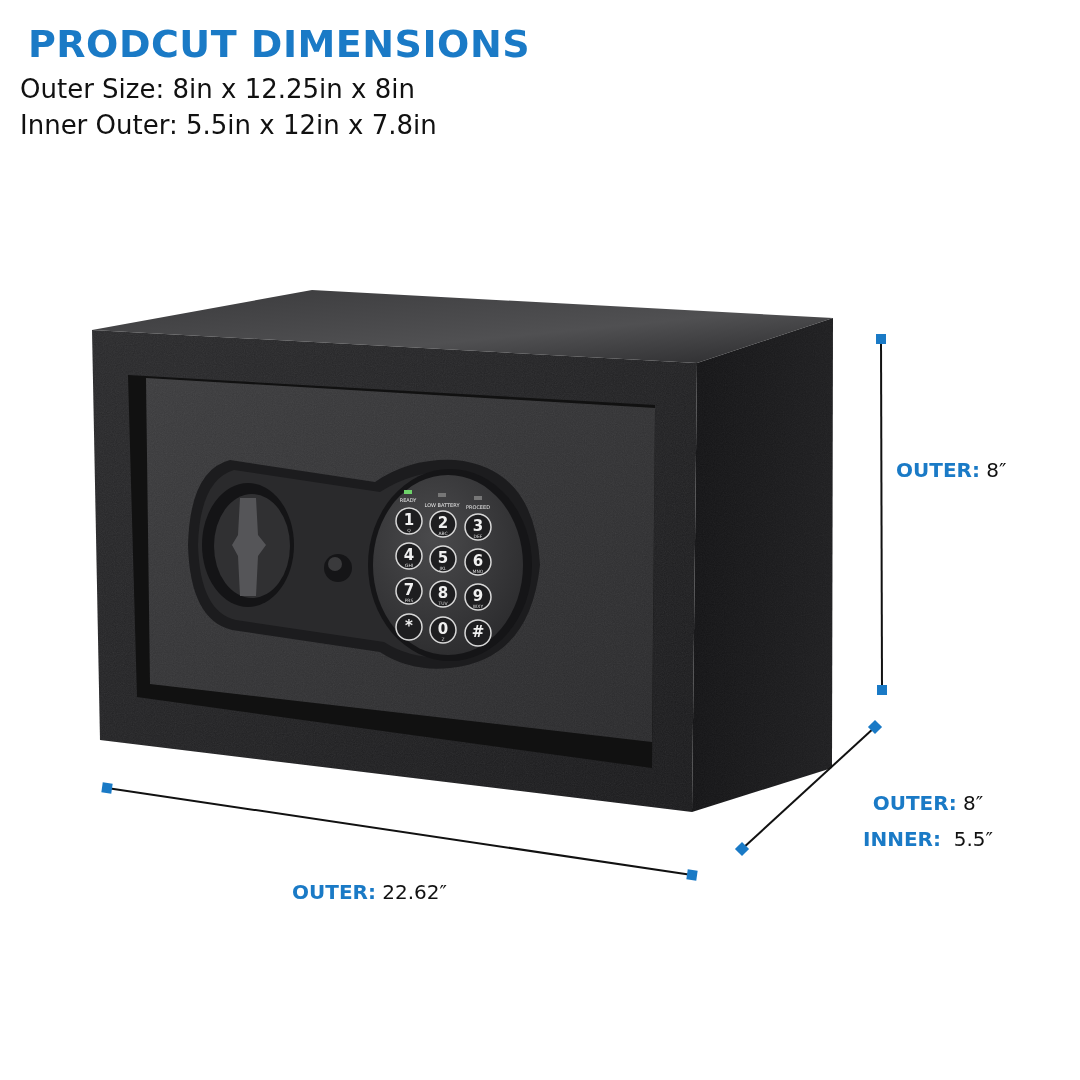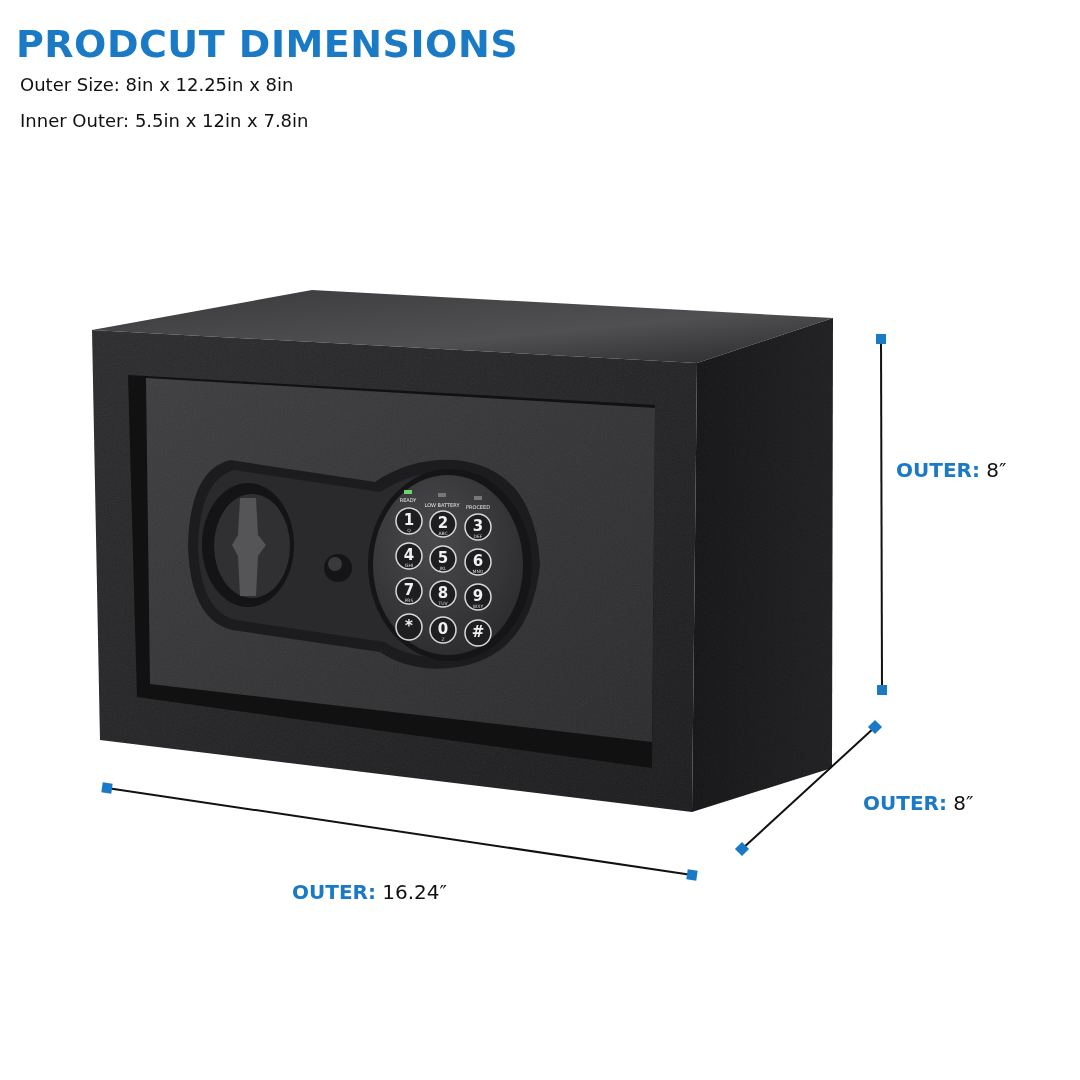--- a/index.html
+++ b/index.html
@@ -1,18 +1,18 @@
 <!DOCTYPE html>
 <html><head>
   <meta charset="utf-8">
   <style>
     html, body { margin: 0; padding: 0; background: #ffffff; }
     body { width: 1080px; height: 1080px; position: relative; overflow: hidden; font-family: "Liberation Sans", "DejaVu Sans", sans-serif; }
-    .title { position: absolute; left: 16px; top: 22px; font-size: 38px; font-weight: bold; color: #1a7ac6; letter-spacing: 0.5px; font-family: "DejaVu Sans", sans-serif; }
-    .spec { position: absolute; left: 20px; font-size: 18px; color: #111; font-family: "DejaVu Sans", sans-serif; text-align: right; }
+    .title { position: absolute; left: 28px; top: 22px; font-size: 38px; font-weight: bold; color: #1a7ac6; letter-spacing: 0.5px; font-family: "DejaVu Sans", sans-serif; }
+    .spec { position: absolute; left: 20px; font-size: 26px; color: #111; font-family: "DejaVu Sans", sans-serif; text-align: right; }
     .spec.outer { top: 74px; }
     .spec.inner { top: 110px; }
     svg.scene { position: absolute; left: 0; top: 0; }
     .dim { position: absolute; font-size: 20px; font-family: "DejaVu Sans", sans-serif; line-height: 36px; text-align: center; }
     .dim .row { white-space: nowrap; }
     .dim .lbl { color: #1a7ac6; font-weight: bold; }
     .dim .val { color: #111; }
     .dim-height { left: 896px; top: 452px; }
     .dim-depth { left: 863px; top: 785px; }
     .dim-width { left: 292px; top: 874px; }
@@ -170,17 +170,18 @@
     <rect x="687" y="870" width="10" height="10" transform="rotate(8 692 875)"></rect>
   </g>
 </svg>
 
 <div class="dim dim-height">
   <div class="row"><span class="lbl">OUTER:</span> <span class="val">8″</span></div>
 </div>
 
 <div class="dim dim-depth">
   <div class="row"><span class="lbl">OUTER:</span> <span class="val">8″</span></div>
+  <div class="row"><span class="lbl">INNER:</span>&nbsp; <span class="val">5.5″</span></div>
 </div>
 
 <div class="dim dim-width">
-  <div class="row"><span class="lbl">OUTER:</span> <span class="val">16.24″</span></div>
+  <div class="row"><span class="lbl">OUTER:</span> <span class="val">22.62″</span></div>
 </div>
 
 </body></html>

